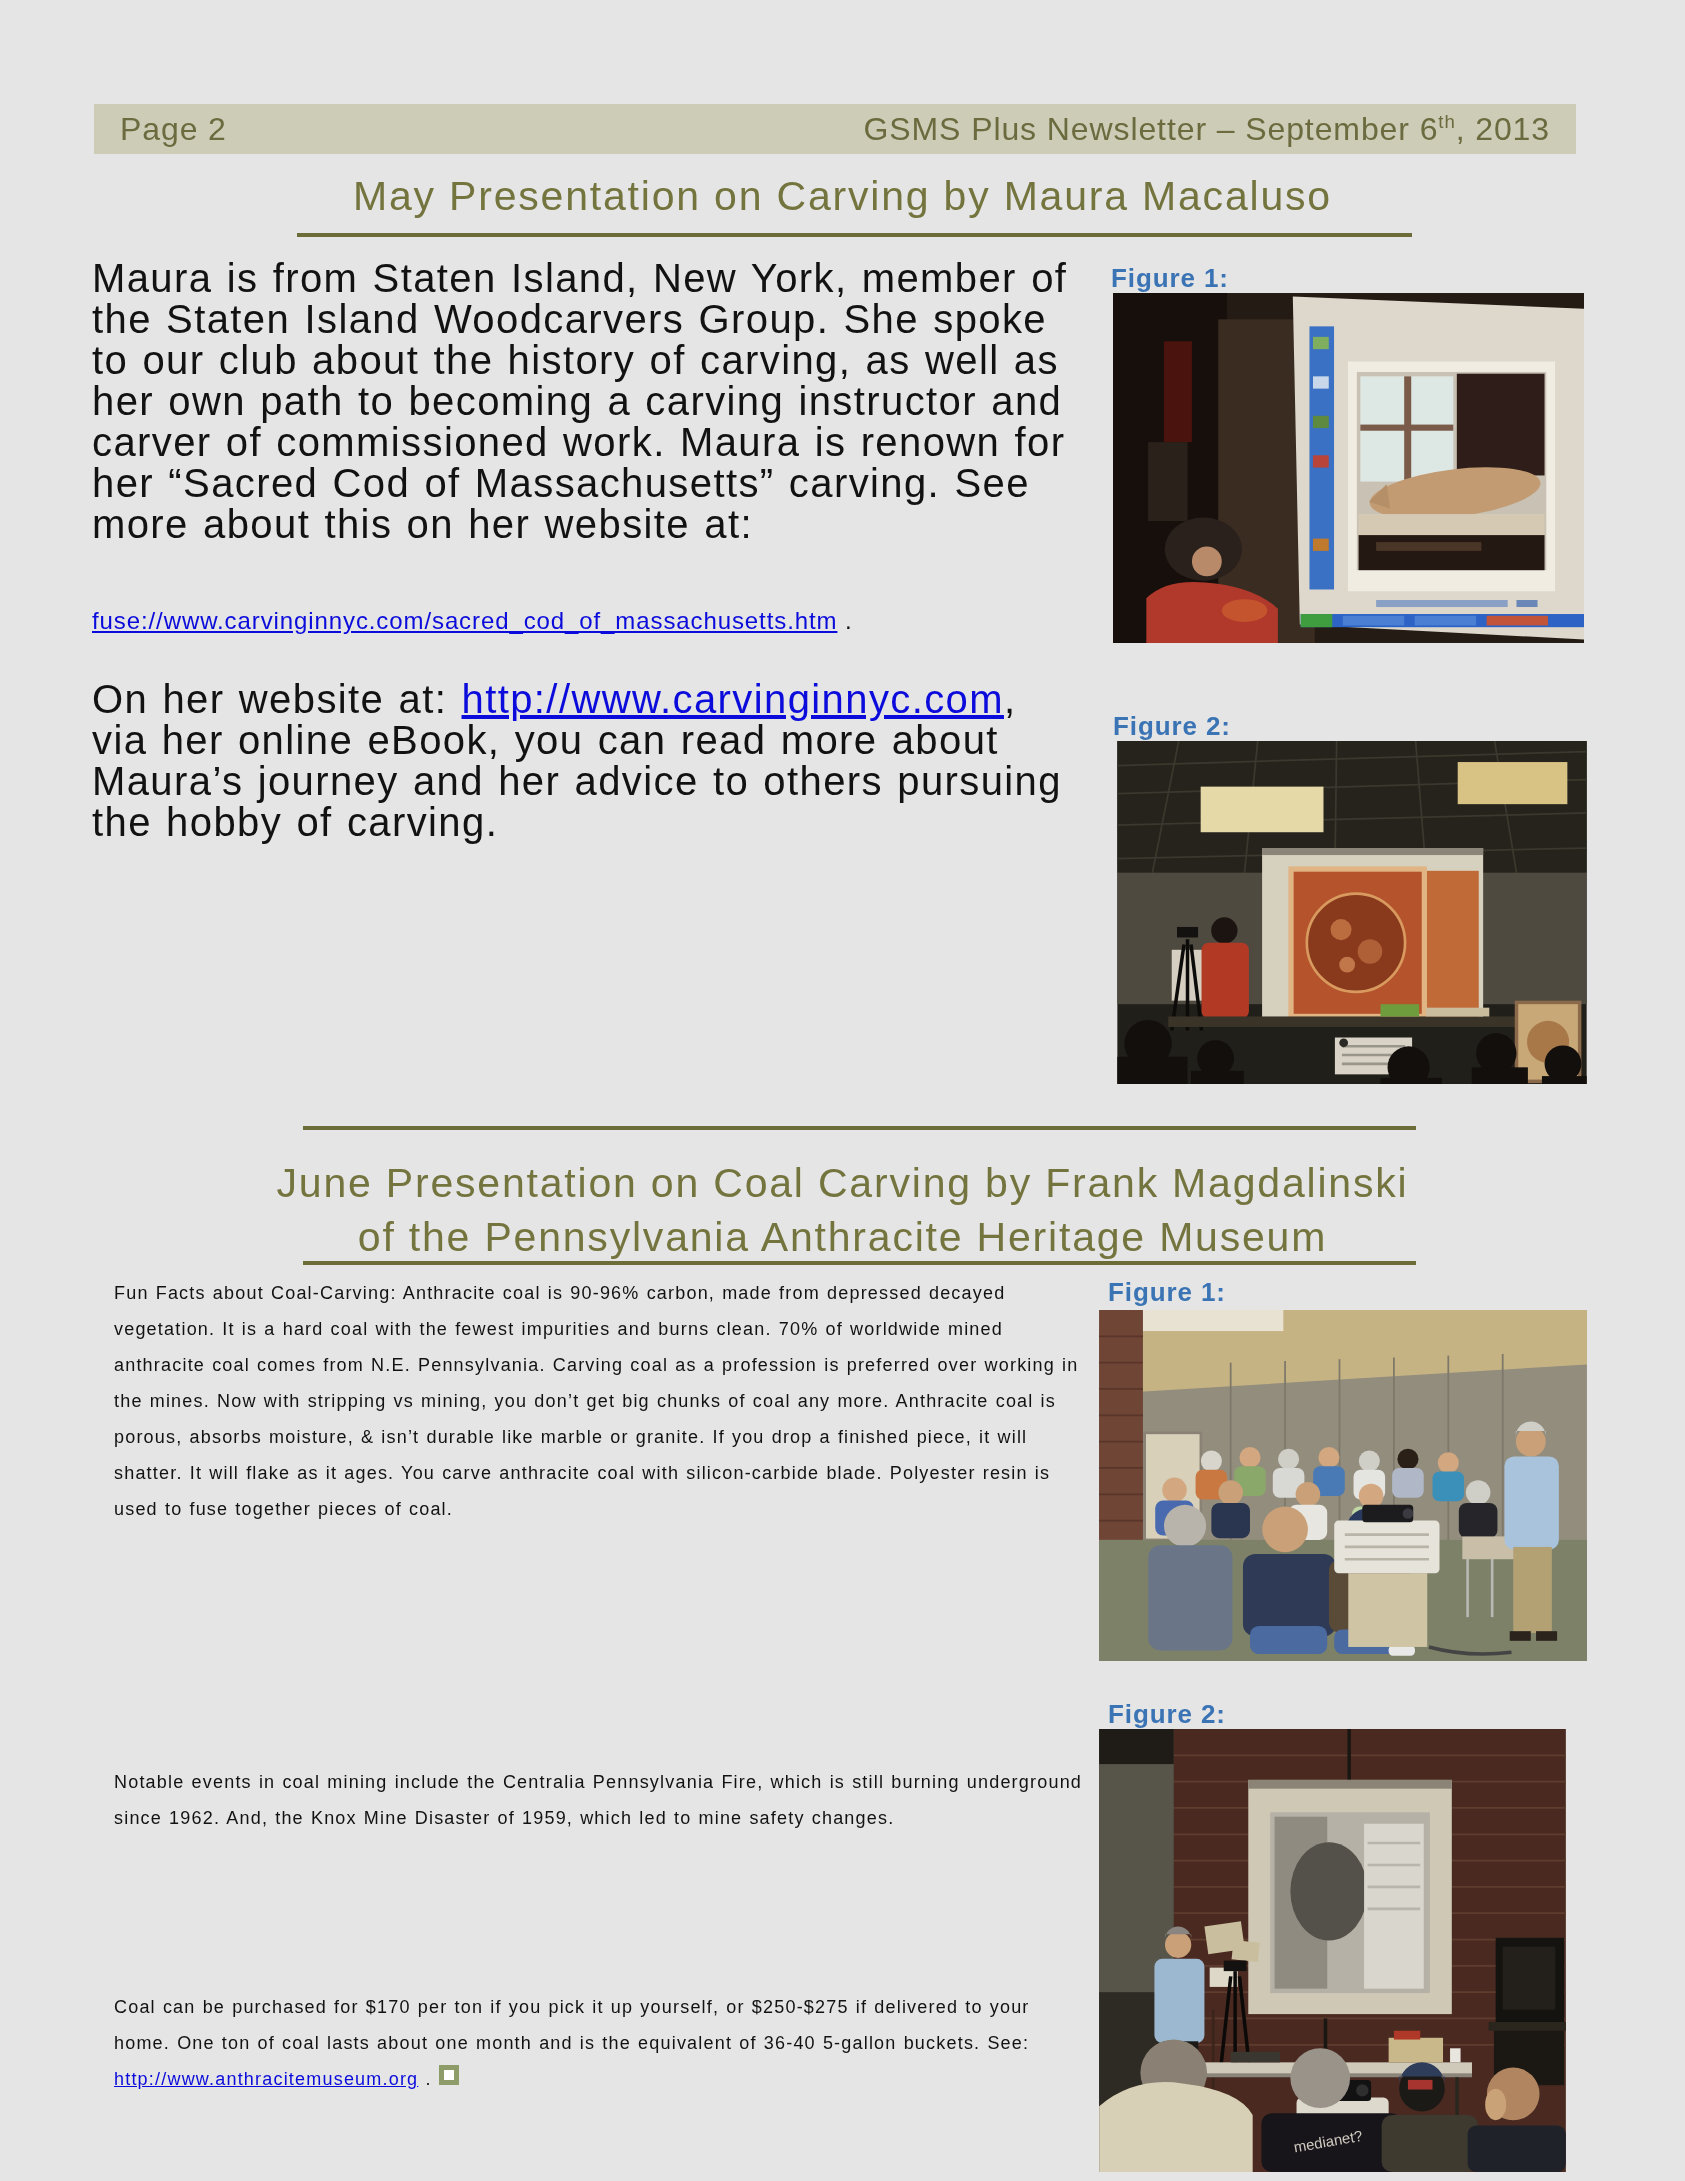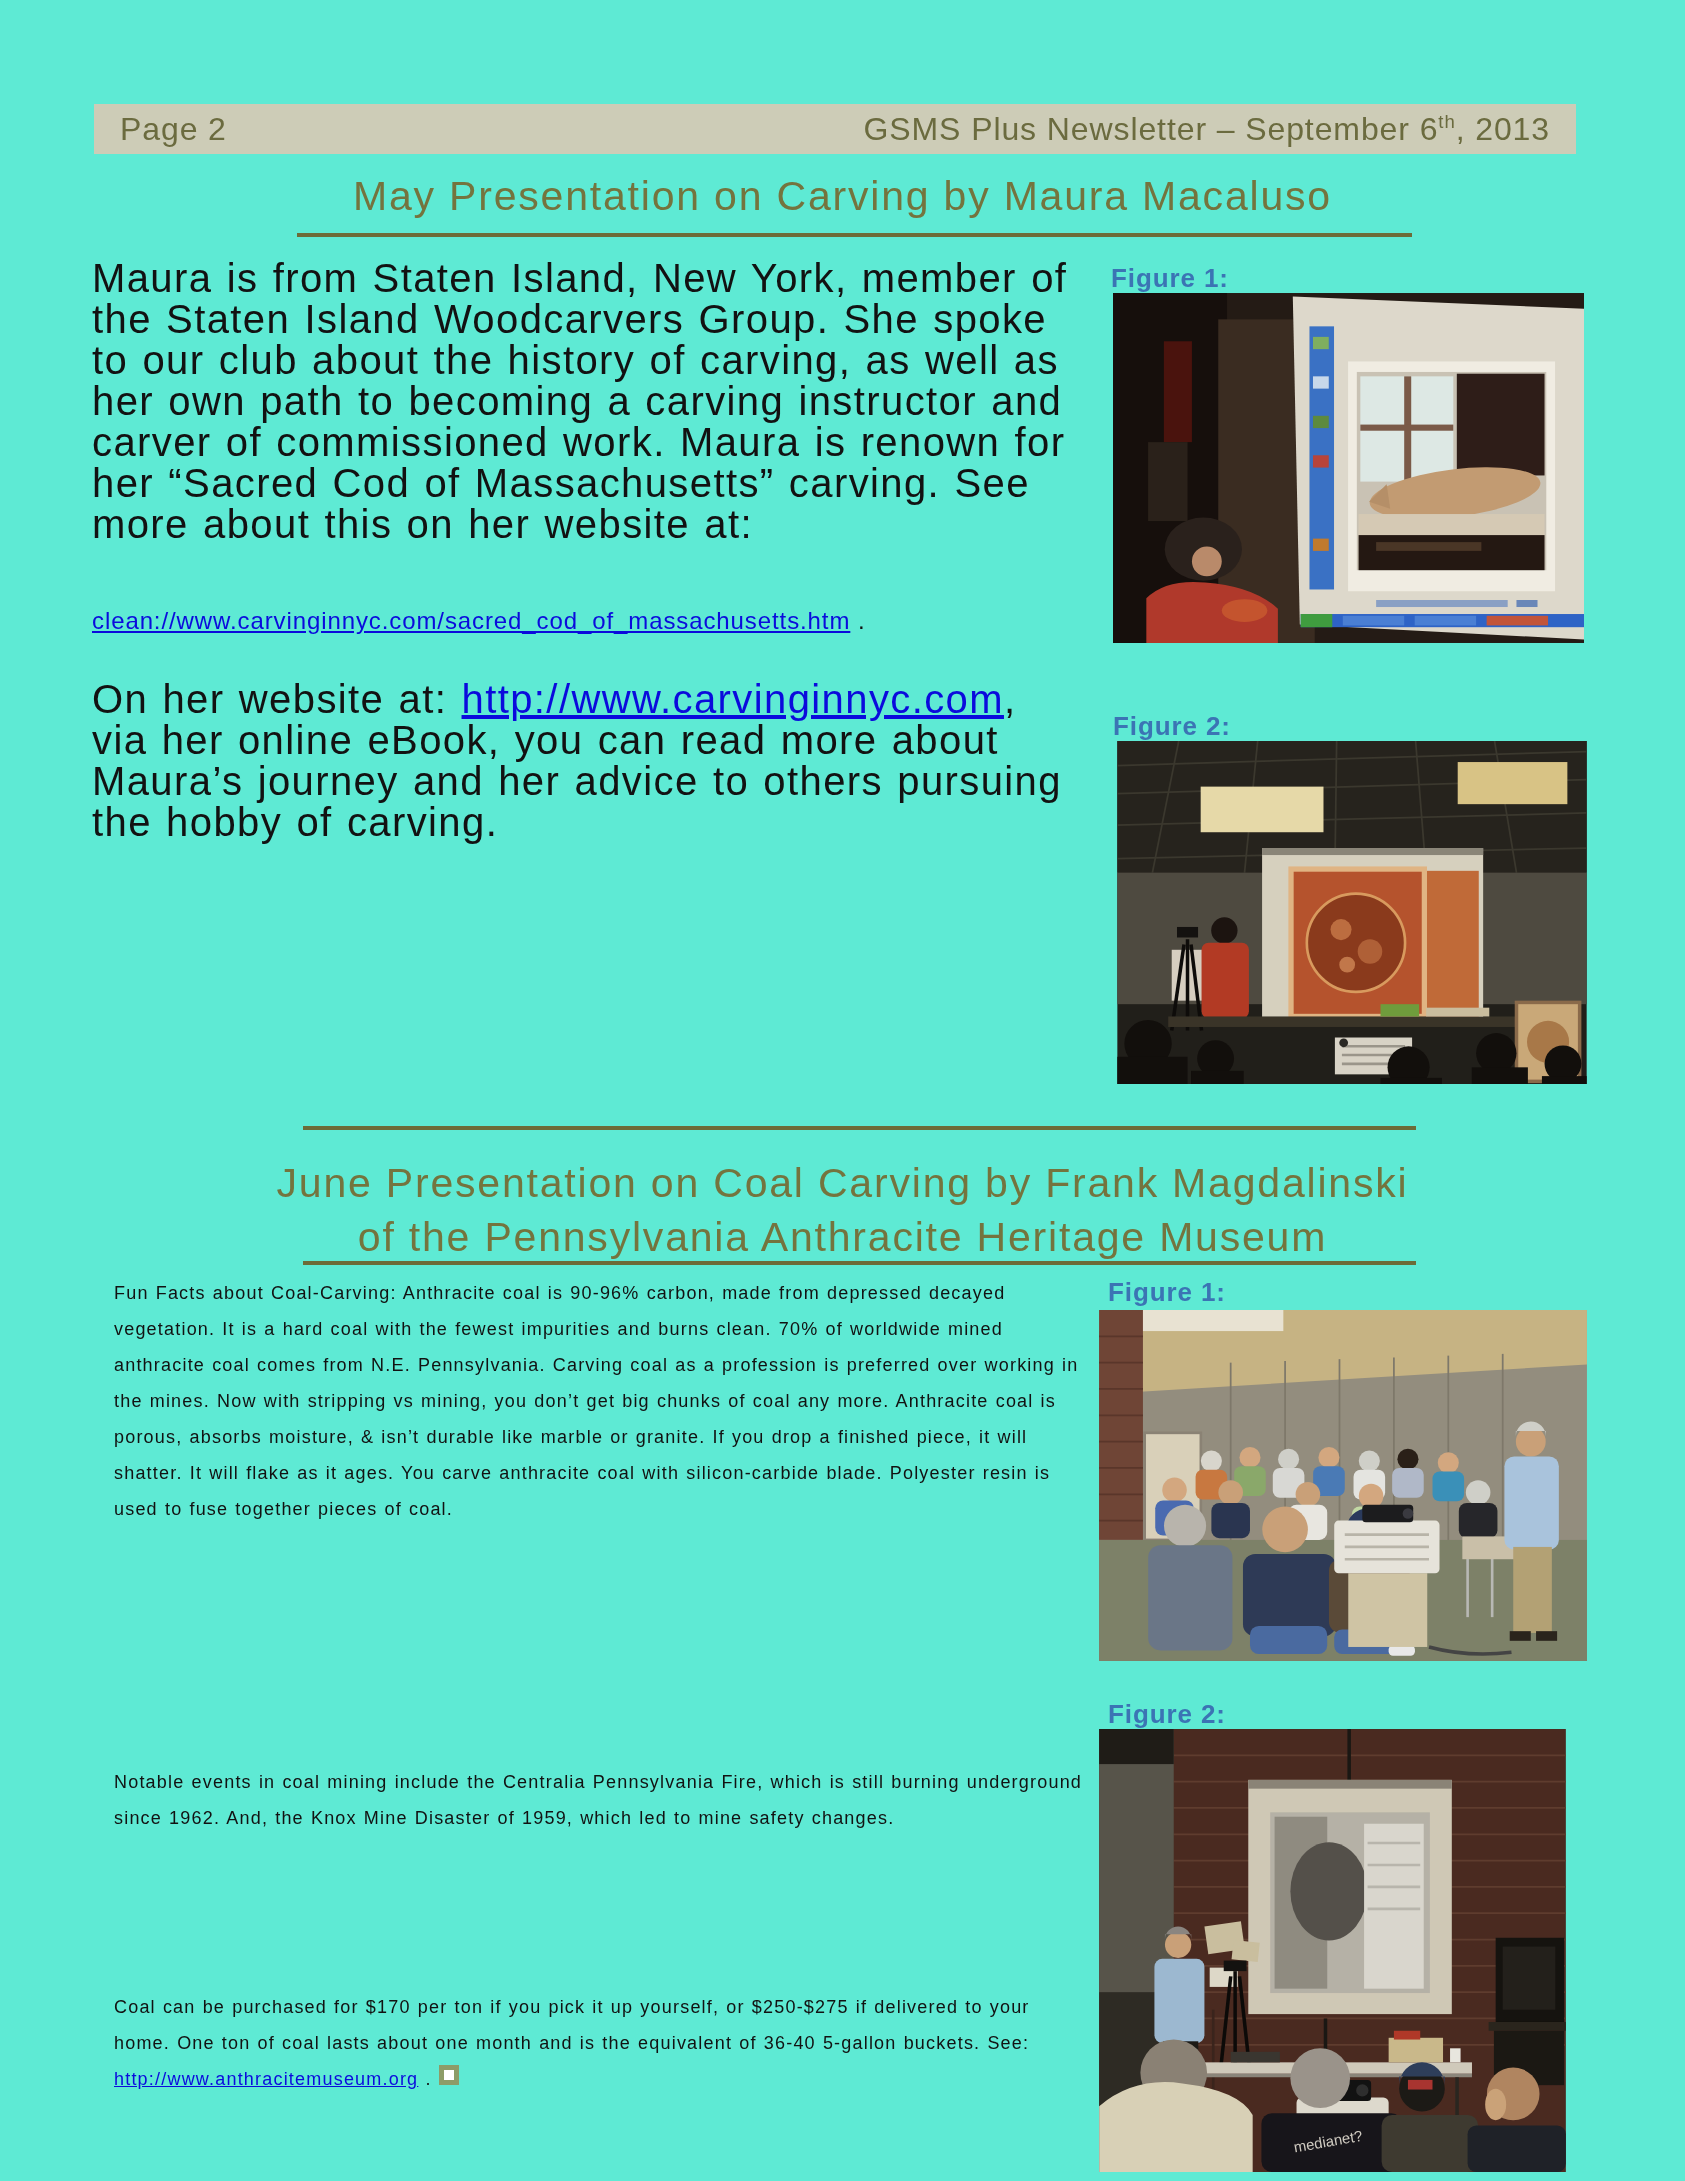--- a/index.html
+++ b/index.html
@@ -1,16 +1,16 @@
 <!DOCTYPE html>
 <html style="font-size:14px"><head>
 <meta charset="utf-8">
 <style>
   html,body{margin:0;padding:0;background:#ffffff;}
-  .page{position:relative;width:1685px;height:2181px;background:#5eead4;overflow:hidden;
+  .page{position:relative;width:1685px;height:2181px;background:#e5e5e5;overflow:hidden;
         font-family:"Liberation Sans", sans-serif;color:#111111;}
   
   .header-bar{position:absolute;left:94px;top:104px;width:1482px;height:50px;
               background:#cdccb7;display:flex;align-items:center;justify-content:space-between;
               box-sizing:border-box;padding:0 26px;color:#6b6b3f;font-size:32px;letter-spacing:0.9px;}
   .header-bar sup{font-size:58%;}
   
   .section-title{position:absolute;left:0;width:1685px;text-align:center;color:#74743e;
                  font-size:41px;letter-spacing:1.8px;line-height:54px;}
   .rule{position:absolute;height:4.4px;background:#6c6c38;}
@@ -41,21 +41,21 @@
     <span>Page 2</span>
     <span><span>GSMS Plus Newsletter – September 6</span><sup>th</sup><span>, 2013</span></span>
   </div>
 
   <div class="section-title" style="top:169px;">May Presentation on Carving by Maura Macaluso</div>
   <div class="rule rule-may"></div>
 
   <div class="body-block" style="top:258px;">Maura is from Staten Island, New York, member of the Staten Island Woodcarvers Group.  She spoke to our club about the history of carving, as well as her own path to becoming a carving instructor and carver of commissioned work.  Maura is renown for her “Sacred Cod of Massachusetts” carving.  See more about this on her website at:</div>
 
   <div class="small-link-line">
-    <a class="link" href="#">clean://www.carvinginnyc.com/sacred_cod_of_massachusetts.htm</a><span> .</span>
+    <a class="link" href="#">fuse://www.carvinginnyc.com/sacred_cod_of_massachusetts.htm</a><span> .</span>
   </div>
 
   <div class="body-block" style="top:651px;margin-top:28px;">
     <span>On her website at:  </span><a class="link" href="#">http://www.carvinginnyc.com</a><span>, via her online eBook, you can read more about Maura’s journey and her advice to others pursuing the hobby of carving.</span>
   </div>
 
 
   <div class="fig-label" style="left:1111px;top:263px;">Figure 1:</div>
   <svg class="photo" style="left:1113px;top:293px;" width="471" height="350" viewBox="0 0 537 399">
     <rect width="537" height="399" fill="#241b15"></rect>

